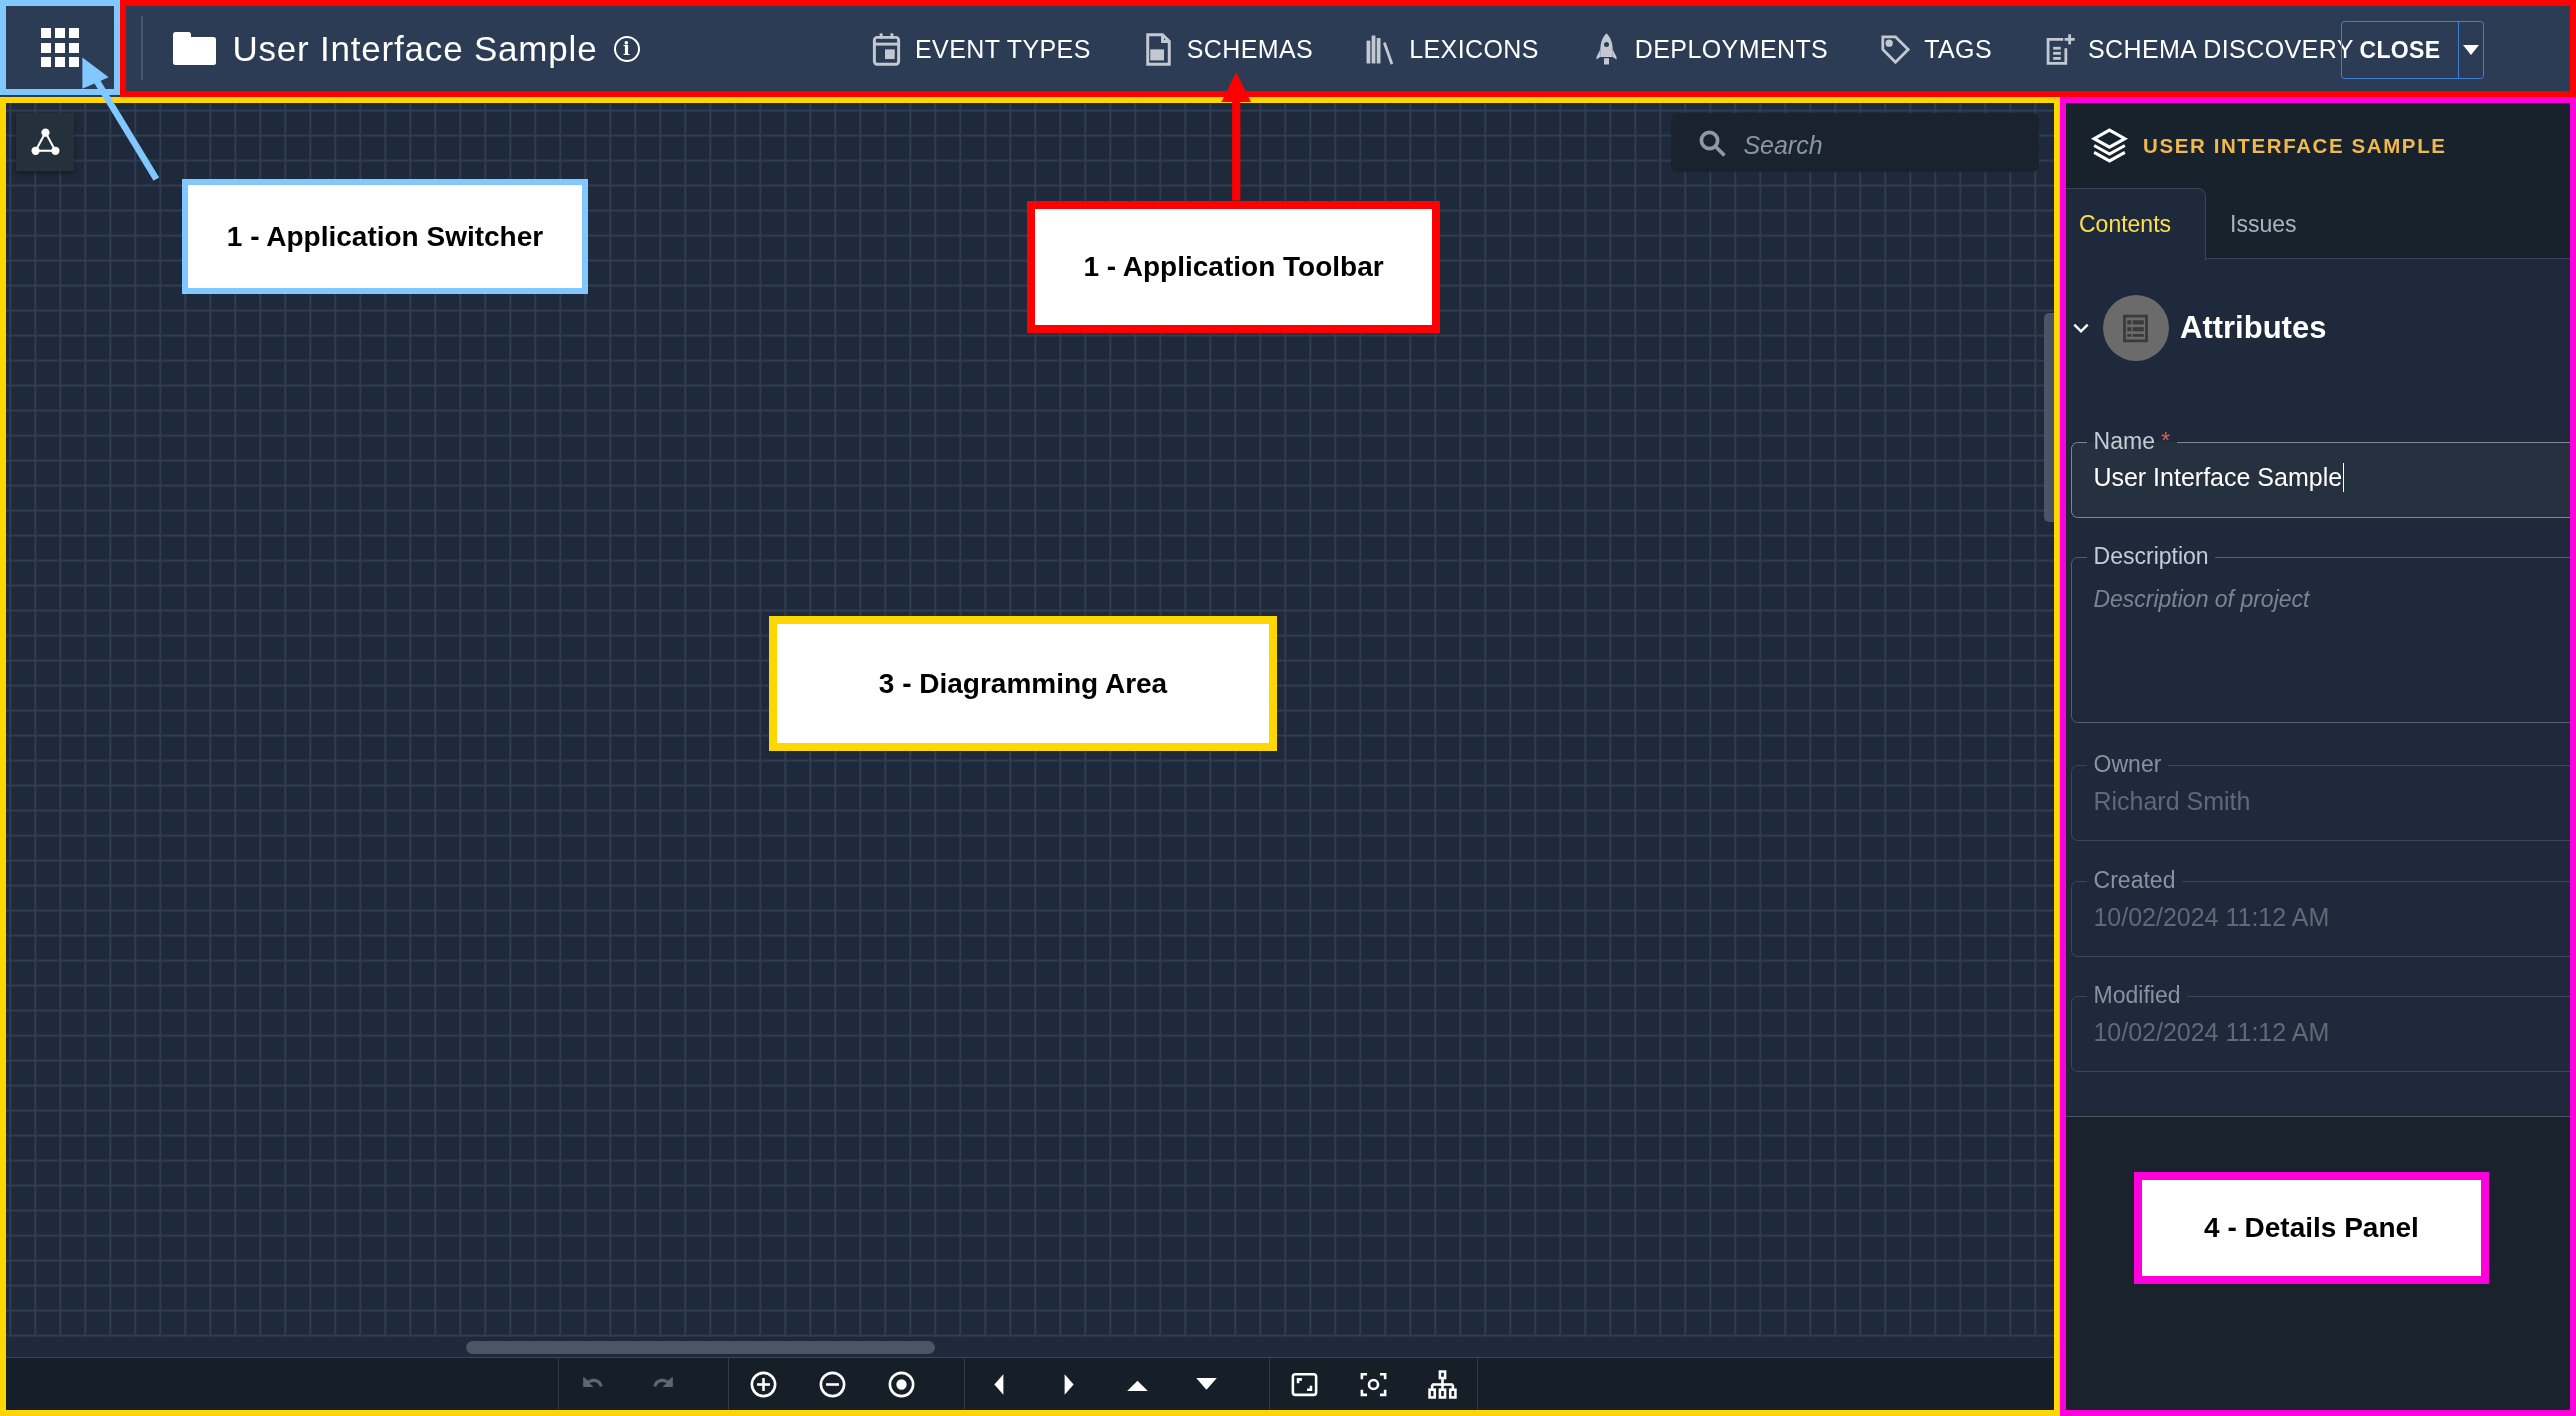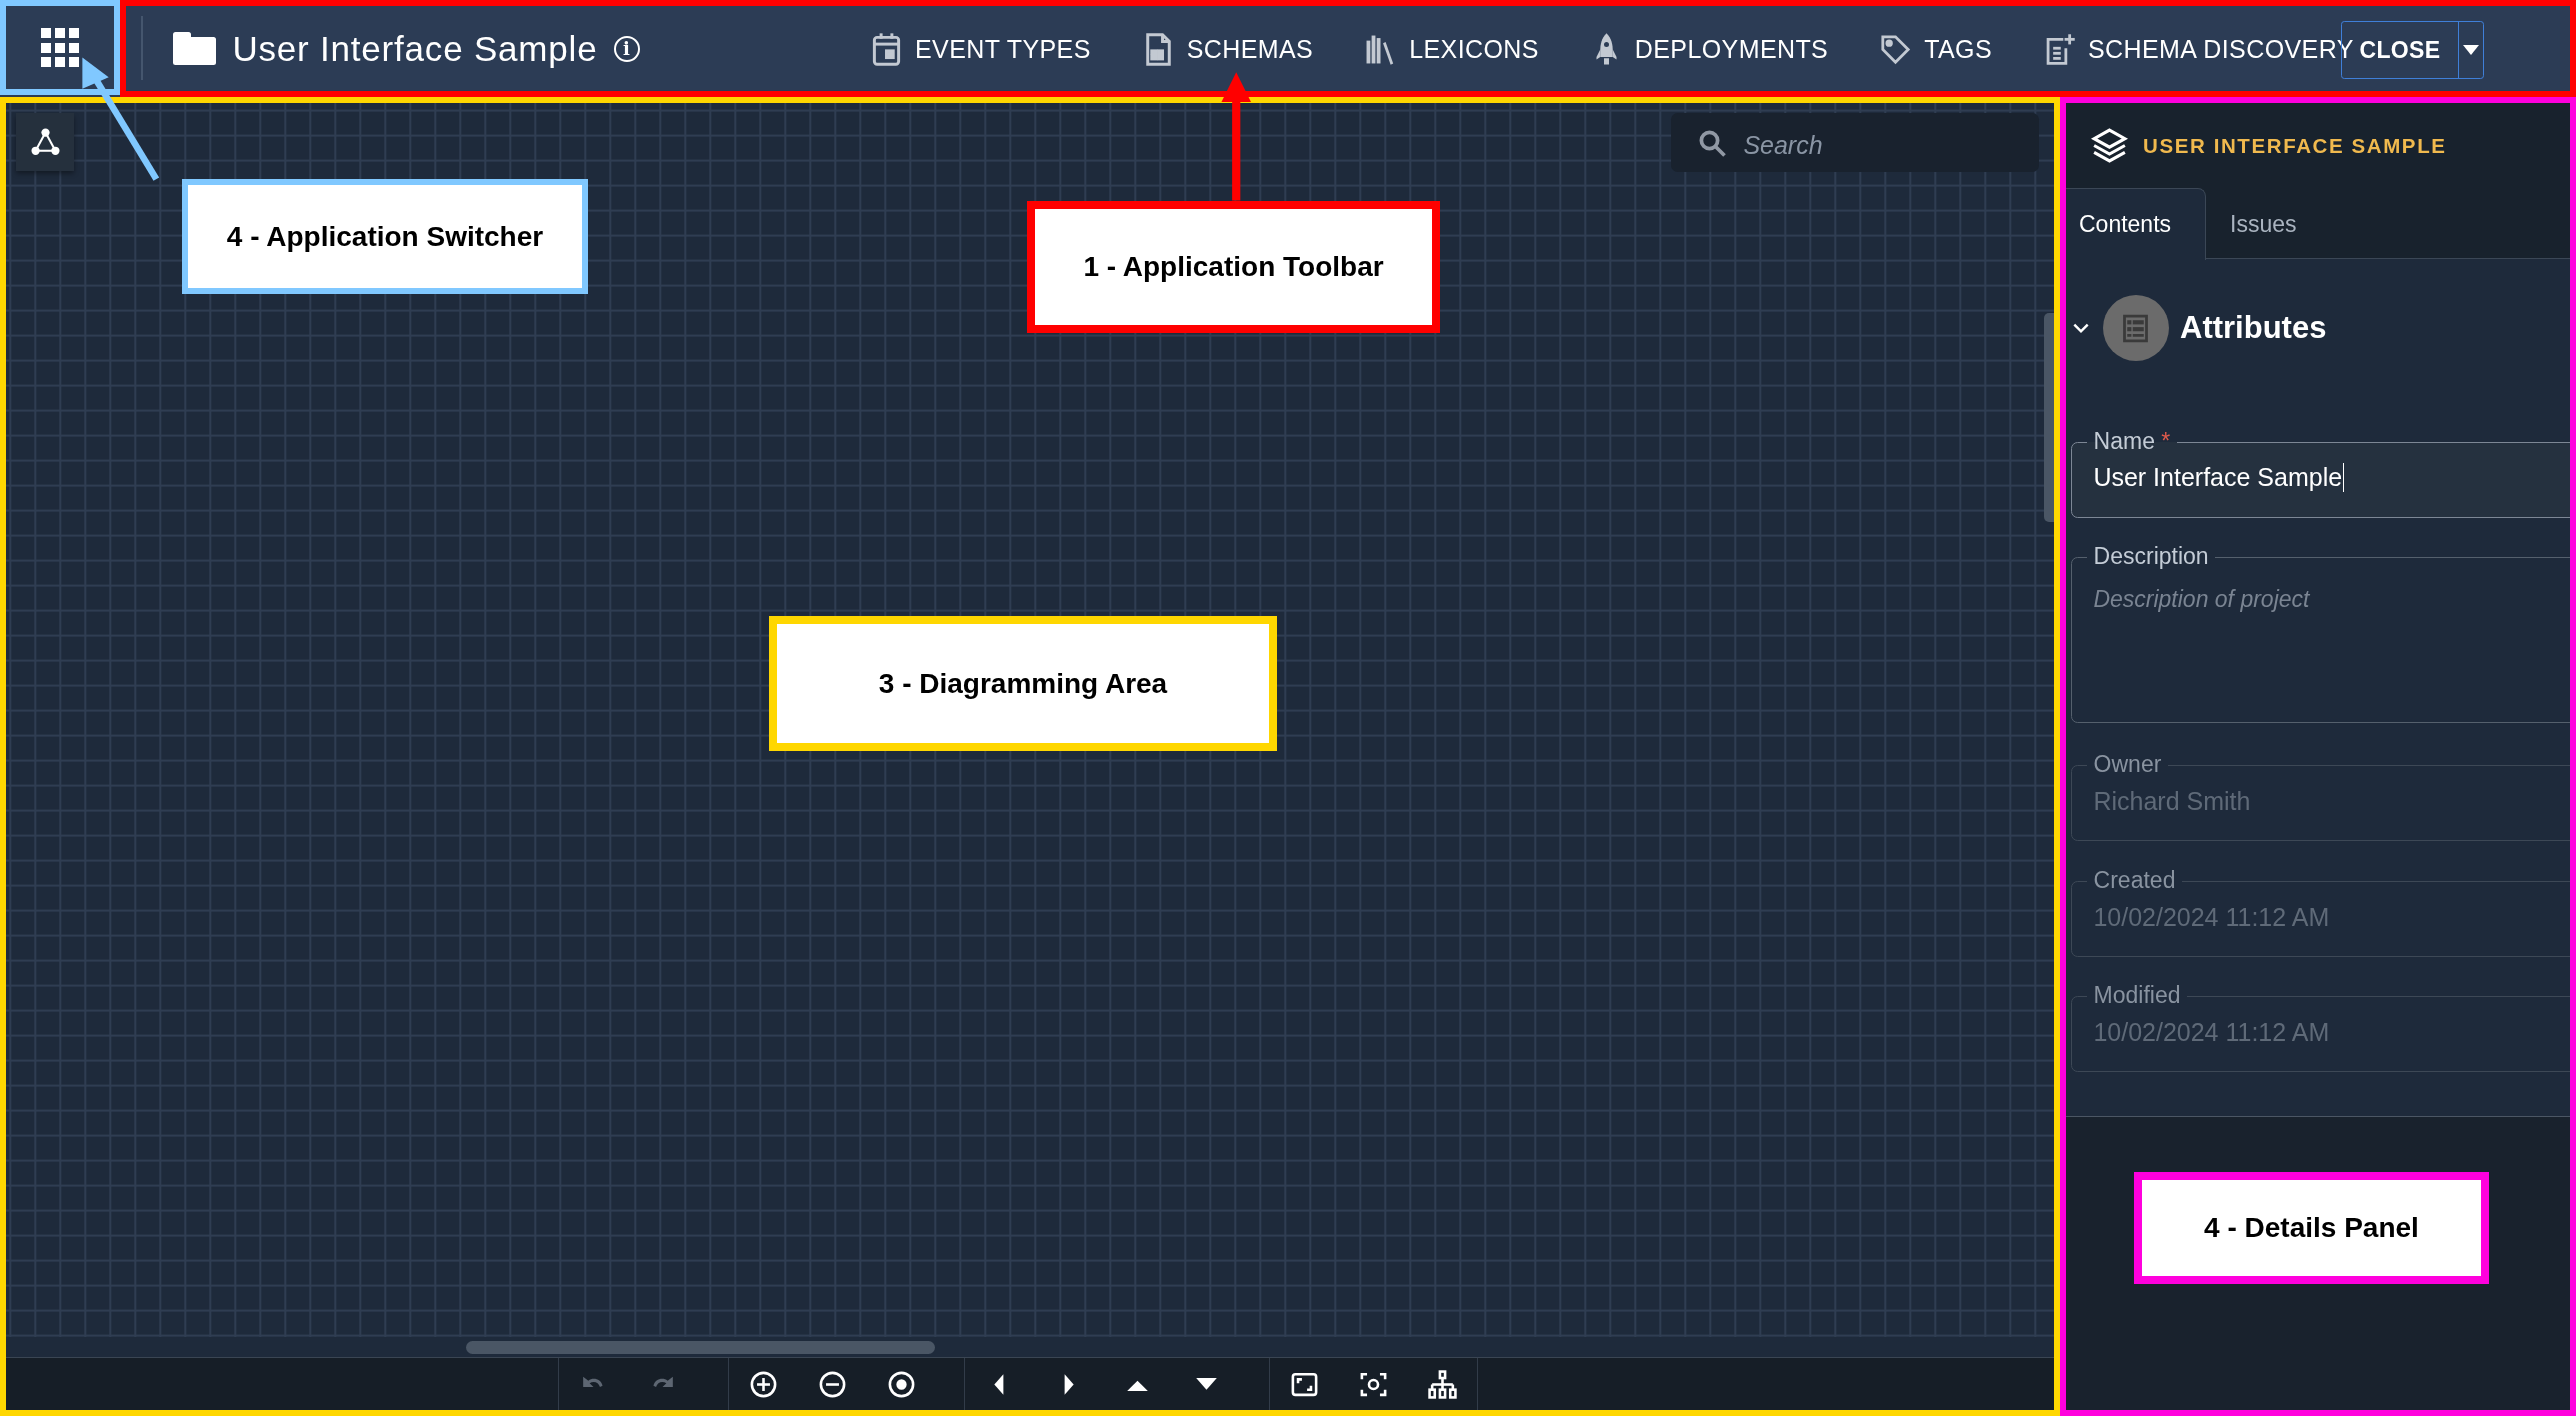--- a/index.html
+++ b/index.html
@@ -43,21 +43,21 @@
   .bb-group { position: absolute; top: 0; height: 53px; display: flex; align-items: center; border-left: 1.6px solid #323c49; }
   .bb-btn { width: 69px; height: 53px; display: flex; align-items: center; justify-content: center; }
   .bb-btn svg { width: 31px; height: 31px; }
 
   
   .panel { position: absolute; left: 2060px; top: 97px; width: 516px; height: 1319px; border: 6.6px solid #ff00dd; background: #1e2a3b; overflow: hidden; }
   .panel-header { position: absolute; left: 0; top: 0; width: 100%; height: 85px; background: #18222d; display: flex; align-items: center; padding-left: 23px; gap: 13px; }
   .panel-title { color: #f0b94e; font-size: 20.5px; letter-spacing: 1.6px; font-weight: bold; }
   .tabs { position: absolute; left: 0; top: 85px; width: 100%; height: 71px; background: #18222d; border-bottom: 1.6px solid #3b4756; }
   .tab { position: absolute; top: 0; height: 72px; display: flex; align-items: center; font-size: 23px; }
-  .tab.active { left: 0; width: 140px; background: #1e2a3b; border: 1.6px solid #3b4756; border-bottom: none; border-left: none; border-radius: 0 8.2px 0 0; color: #ffffff; padding-left: 13px; }
+  .tab.active { left: 0; width: 140px; background: #1e2a3b; border: 1.6px solid #3b4756; border-bottom: none; border-left: none; border-radius: 0 8.2px 0 0; color: #fde047; padding-left: 13px; }
   .tab.inactive { left: 164px; color: #aab4c0; }
   .attr-header { position: absolute; left: 5px; top: 192px; display: flex; align-items: center; gap: 11.5px; }
   .attr-chevron { width: 20px; height: 20px; }
   .attr-circle { width: 66px; height: 66px; border-radius: 50%; background: #6b6b6b; display: flex; align-items: center; justify-content: center; }
   .attr-title { color: #fff; font-size: 31px; font-weight: bold; }
 
   .field { position: absolute; left: 5px; width: 526px; border: 1.6px solid #55606d; border-radius: 6.6px; }
   .field.name { top: 339px; height: 76px; background: #25313f; border-color: #7d8795; }
   .field.desc { top: 454px; height: 166px; }
   .field.ro { border-color: #3d4856; }
@@ -353,17 +353,17 @@
   </div>
 
   <svg class="arrows" viewBox="0 0 3134 1723">
     <line x1="1504" y1="244" x2="1504" y2="112" stroke="#ff0000" stroke-width="10"></line>
     <polygon points="1504,88 1486,124 1522,124" fill="#ff0000"></polygon>
     <line x1="190" y1="218" x2="110" y2="86" stroke="#80c8ff" stroke-width="8"></line>
     <polygon points="100,70 100,108 132,94" fill="#80c8ff"></polygon>
   </svg>
 
   <div class="anno anno-1">1 - Application Toolbar</div>
-  <div class="anno anno-2">4 - Application Switcher</div>
+  <div class="anno anno-2">1 - Application Switcher</div>
   <div class="anno anno-3">3 - Diagramming Area</div>
   <div class="anno anno-4">4 - Details Panel</div>
 </div>
 
 
 </body></html>

